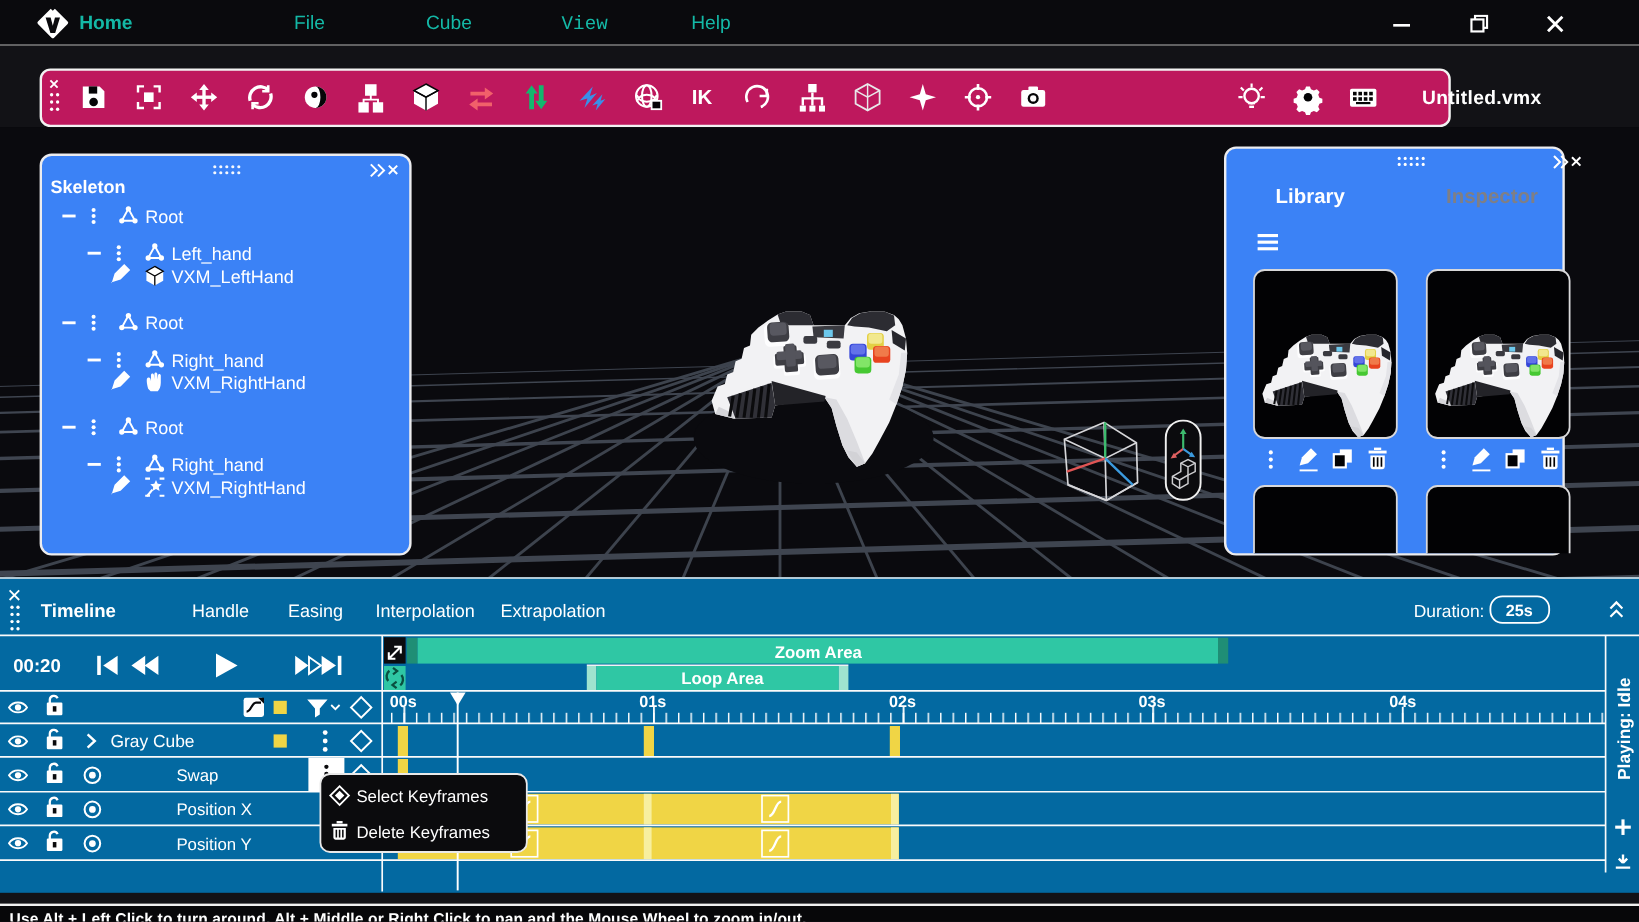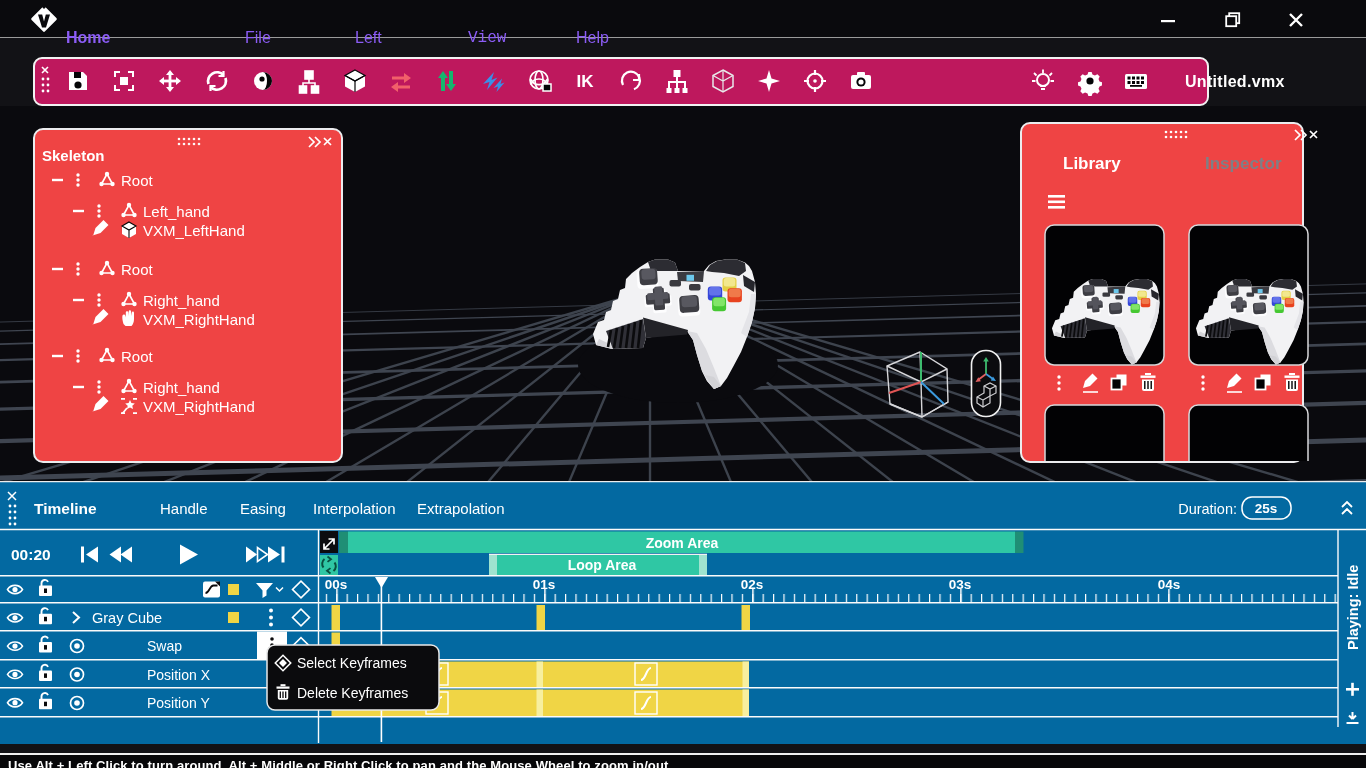--- a/index.html
+++ b/index.html
@@ -3,51 +3,51 @@
 <meta charset="utf-8">
 <style>
   * { margin:0; padding:0; box-sizing:border-box; -webkit-font-smoothing:antialiased; }
   html,body { width:1366px; height:768px; background:#121217; overflow:hidden;
     font-family:"Liberation Sans", sans-serif; color:#fff; }
   .abs { position:absolute; }
   #stage { position:relative; width:1366px; height:768px; background:#121216; }
 
   
   #menubar { left:0; top:0; width:1366px; height:38px; background:#0a0a0d; border-bottom:1px solid #9a9a9a; }
-  .menuitem { position:absolute; top:29px; font-size:16px; color:#8b5cf6; }
+  .menuitem { position:absolute; top:11px; font-size:16px; color:#14b8a6; }
 
   
   #toolbar { left:33px; top:57px; width:1176px; height:49px; background:#be185d;
     border:2px solid #f2f2f2; border-radius:9px; }
 
   
   #viewport { left:0; top:106px; width:1366px; height:375px; background:#0a0a0e; overflow:hidden; }
 
   
-  .panel { position:absolute; background:#ef4444; border:2px solid #ececee; border-radius:10px; }
+  .panel { position:absolute; background:#3b82f6; border:2px solid #ececee; border-radius:10px; }
   #skel { left:33px; top:128px; width:310px; height:335px; }
   #lib  { left:1020px; top:122px; width:284px; height:341px; }
 
   
   #timeline { left:0; top:481px; width:1366px; height:263px; background:#0369a1; }
   #statusbar { left:0; top:743px; width:1366px; height:24px; background:#070709; border-top:2px solid #f0f0f0;
      font-size:13px; font-weight:700; line-height:22px; padding-left:8px; letter-spacing:.1px;margin-top:10px;}
 </style>
 </head>
 <body>
 <div id="stage">
   <div class="abs" id="menubar">
     <svg class="abs" style="left:29px;top:4px" width="30" height="30" viewBox="0 0 30 30">
       <rect x="5.5" y="5.5" width="19" height="19" fill="#fff" transform="rotate(45 15 15)" rx="1.5"></rect>
       <path d="M9 10.5 L13.2 10.5 L15 17.5 L16.8 10.5 L21 10.5 L17 23.5 L13 23.5 Z" fill="#0a0a0d"></path>
       <path d="M12.8 2.8 L15 5 L17.2 2.8 L15 0.6 Z" fill="#0a0a0d"></path>
     </svg>
     <div class="menuitem" style="left:66px;font-weight:700;">Home</div>
     <div class="menuitem" style="left:245px;">File</div>
-    <div class="menuitem" style="left:355px;">Left</div>
+    <div class="menuitem" style="left:355px;">Cube</div>
     <div class="menuitem" style="left:468px;font-family:Liberation Mono, monospace;">View</div>
     <div class="menuitem" style="left:576px;">Help</div>
     <svg class="abs" style="left:1160px;top:11px" width="16" height="16" viewBox="0 0 16 16">
         <rect x="1" y="9" width="14" height="2.2" fill="#fff"></rect>
       </svg>
     <svg class="abs" style="left:1225px;top:12px" width="16" height="16" viewBox="0 0 16 16">
         <rect x="4.2" y="1.2" width="10" height="10" fill="none" stroke="#fff" stroke-width="1.8"></rect>
         <rect x="1.2" y="4.2" width="10" height="10" fill="#0a0a0d" stroke="#fff" stroke-width="1.8"></rect>
       </svg>
     <svg class="abs" style="left:1288px;top:12px" width="16" height="16" viewBox="0 0 16 16">

